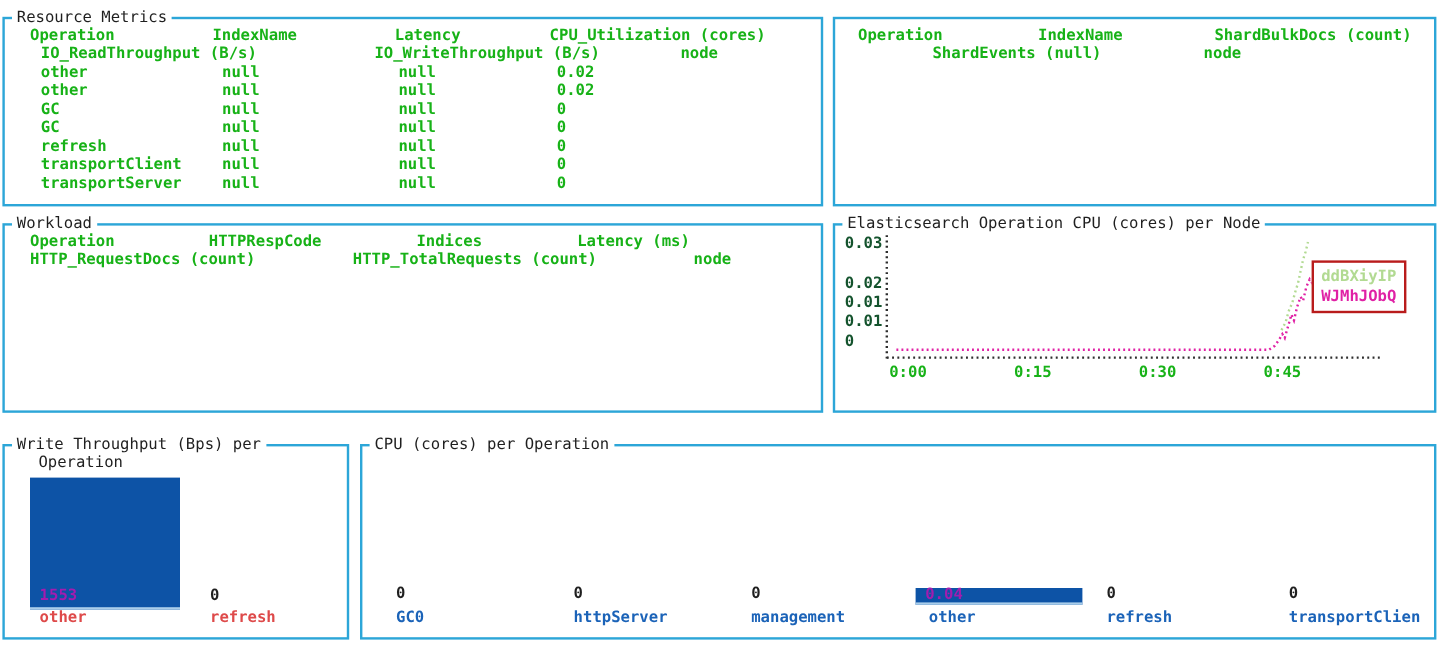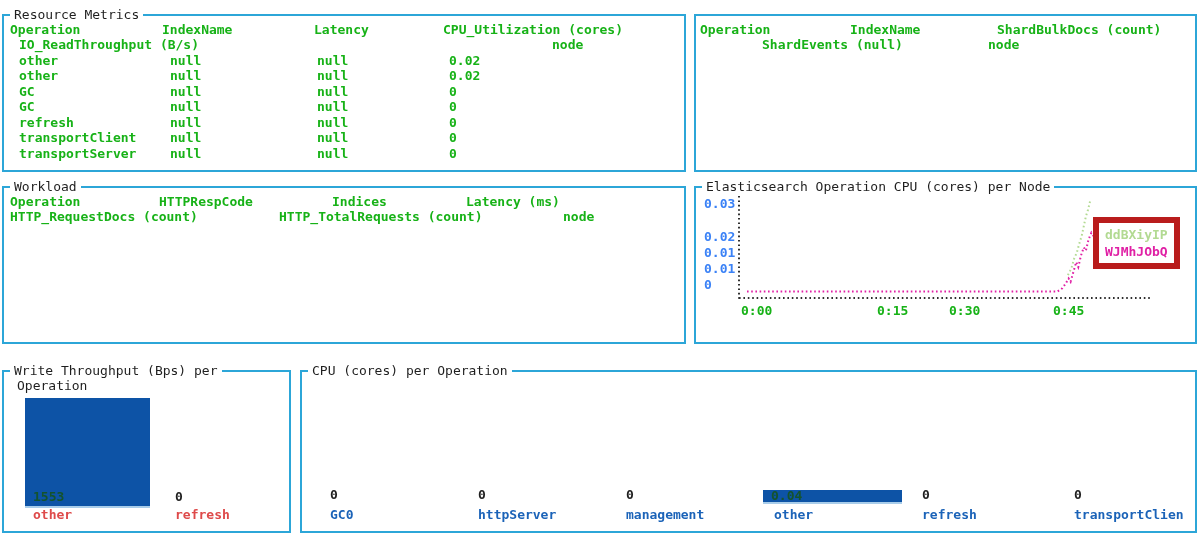--- a/index.html
+++ b/index.html
@@ -1,44 +1,45 @@
 <!DOCTYPE html>
 <html><head>
 <meta charset="utf-8">
 <style>
   html,body{margin:0;padding:0;background:#ffffff;}
   body{width:1200px;height:541px;position:relative;overflow:hidden;
        font-family:"DejaVu Sans Mono","Liberation Mono",monospace;font-size:13px;}
   .panel{position:absolute;border:2px solid #2ca6d8;background:#ffffff;box-sizing:border-box;}
   .ptitle{position:absolute;top:-9px;left:6px;background:#ffffff;padding:0 4px;
           color:#1f1f1f;white-space:nowrap;font-weight:normal;}
-  .cell{position:absolute;white-space:nowrap;color:#17b217;font-weight:bold;line-height:14px;}
+  .cell{position:absolute;white-space:nowrap;color:#17b217;font-weight:bold;line-height:14px;margin-left:15px;}
   .dark{color:#1f1f1f;}
-  .ytick{position:absolute;color:#3b82f6;font-weight:bold;line-height:14px;}
+  .ytick{position:absolute;color:#14532d;font-weight:bold;line-height:14px;}
   .xtick{position:absolute;color:#17b217;font-weight:bold;line-height:14px;}
   .axis-line{stroke:#2e2e2e;stroke-width:2;stroke-dasharray:1.6 2.8;fill:none;}
-  .legend{position:absolute;left:397px;top:29px;border:6px solid #b91c1c;background:#ffffff;
+  .legend{position:absolute;left:397px;top:29px;border:2px solid #b91c1c;background:#ffffff;
           padding:3px 6px;font-weight:bold;line-height:17px;}
   .bar{position:absolute;background:#0d53a6;border-bottom:2px solid #a9cdea;}
-  .bar-value{position:absolute;color:#14532d;font-weight:bold;line-height:14px;white-space:nowrap;}
+  .bar-value{position:absolute;color:#a21caf;font-weight:bold;line-height:14px;white-space:nowrap;}
   .zero-value{position:absolute;color:#1f1f1f;font-weight:bold;line-height:14px;}
   .bar-label-red{position:absolute;color:#de4a4a;font-weight:bold;line-height:14px;white-space:nowrap;}
   .bar-label-blue{position:absolute;color:#1b63b8;font-weight:bold;line-height:14px;white-space:nowrap;}
   .chart-svg{position:absolute;left:0;top:0;}
 </style>
 </head>
 <body>
 
 <div class="panel" style="left:2px;top:14px;width:684px;height:158px;">
   <span class="ptitle">Resource Metrics</span>
   <span class="cell" style="left:6px;top:7px;">Operation</span>
   <span class="cell" style="left:158px;top:7px;">IndexName</span>
   <span class="cell" style="left:310px;top:7px;">Latency</span>
   <span class="cell" style="left:439px;top:7px;text-align:right;">CPU_Utilization (cores)</span>
   <span class="cell" style="left:15px;top:22px;">IO_ReadThroughput (B/s)</span>
+  <span class="cell" style="left:293px;top:22px;">IO_WriteThroughput (B/s)</span>
   <span class="cell" style="left:548px;top:22px;">node</span>
 
   <span class="cell" style="left:15px;top:38px;">other</span>
   <span class="cell" style="left:166px;top:38px;">null</span>
   <span class="cell" style="left:313px;top:38px;">null</span>
   <span class="cell" style="left:445px;top:38px;">0.02</span>
 
   <span class="cell" style="left:15px;top:53px;">other</span>
   <span class="cell" style="left:166px;top:53px;">null</span>
   <span class="cell" style="left:313px;top:53px;">null</span>
@@ -98,21 +99,21 @@
         <polyline points="371.9,87.1 375.3,80.6 378.1,70.8 380.9,64.3 383.6,54.5 385.7,47.9 387.8,38.1 389.9,28.3 392.0,21.8 394.0,13.6" fill="none" stroke="#b2da92" stroke-width="2" stroke-dasharray="1.6 2.6"></polyline>
         <polyline points="51.0,103.5 361.5,103.5 366.3,100.2 369.8,95.3 372.6,90.4 374.6,93.7 377.4,83.9 380.2,74.1 382.3,79.0 385.0,67.5 387.8,59.4 389.9,62.6 392.6,51.2 395.4,44.7 397.5,47.9 400.3,41.4" fill="none" stroke="#e021a5" stroke-width="2" stroke-dasharray="1.6 2.6"></polyline>
       </g>
   </svg>
   <span class="ytick" style="left:8px;top:9px;">0.03</span>
   <span class="ytick" style="left:8px;top:42px;">0.02</span>
   <span class="ytick" style="left:8px;top:58px;">0.01</span>
   <span class="ytick" style="left:8px;top:74px;">0.01</span>
   <span class="ytick" style="left:8px;top:90px;">0</span>
   <span class="xtick" style="left:45px;top:116px;">0:00</span>
-  <span class="xtick" style="left:149px;top:116px;margin-left:32px;">0:15</span>
+  <span class="xtick" style="left:149px;top:116px;">0:15</span>
   <span class="xtick" style="left:253px;top:116px;">0:30</span>
   <span class="xtick" style="left:357px;top:116px;">0:45</span>
   <div class="legend">
     <div style="color:#b2da92;">ddBXiyIP</div>
     <div style="color:#e021a5;">WJMhJObQ</div>
   </div>
 </div>
 
 <div class="panel" style="left:2px;top:370px;width:289px;height:163px;">
   <span class="ptitle">Write Throughput (Bps) per</span>

